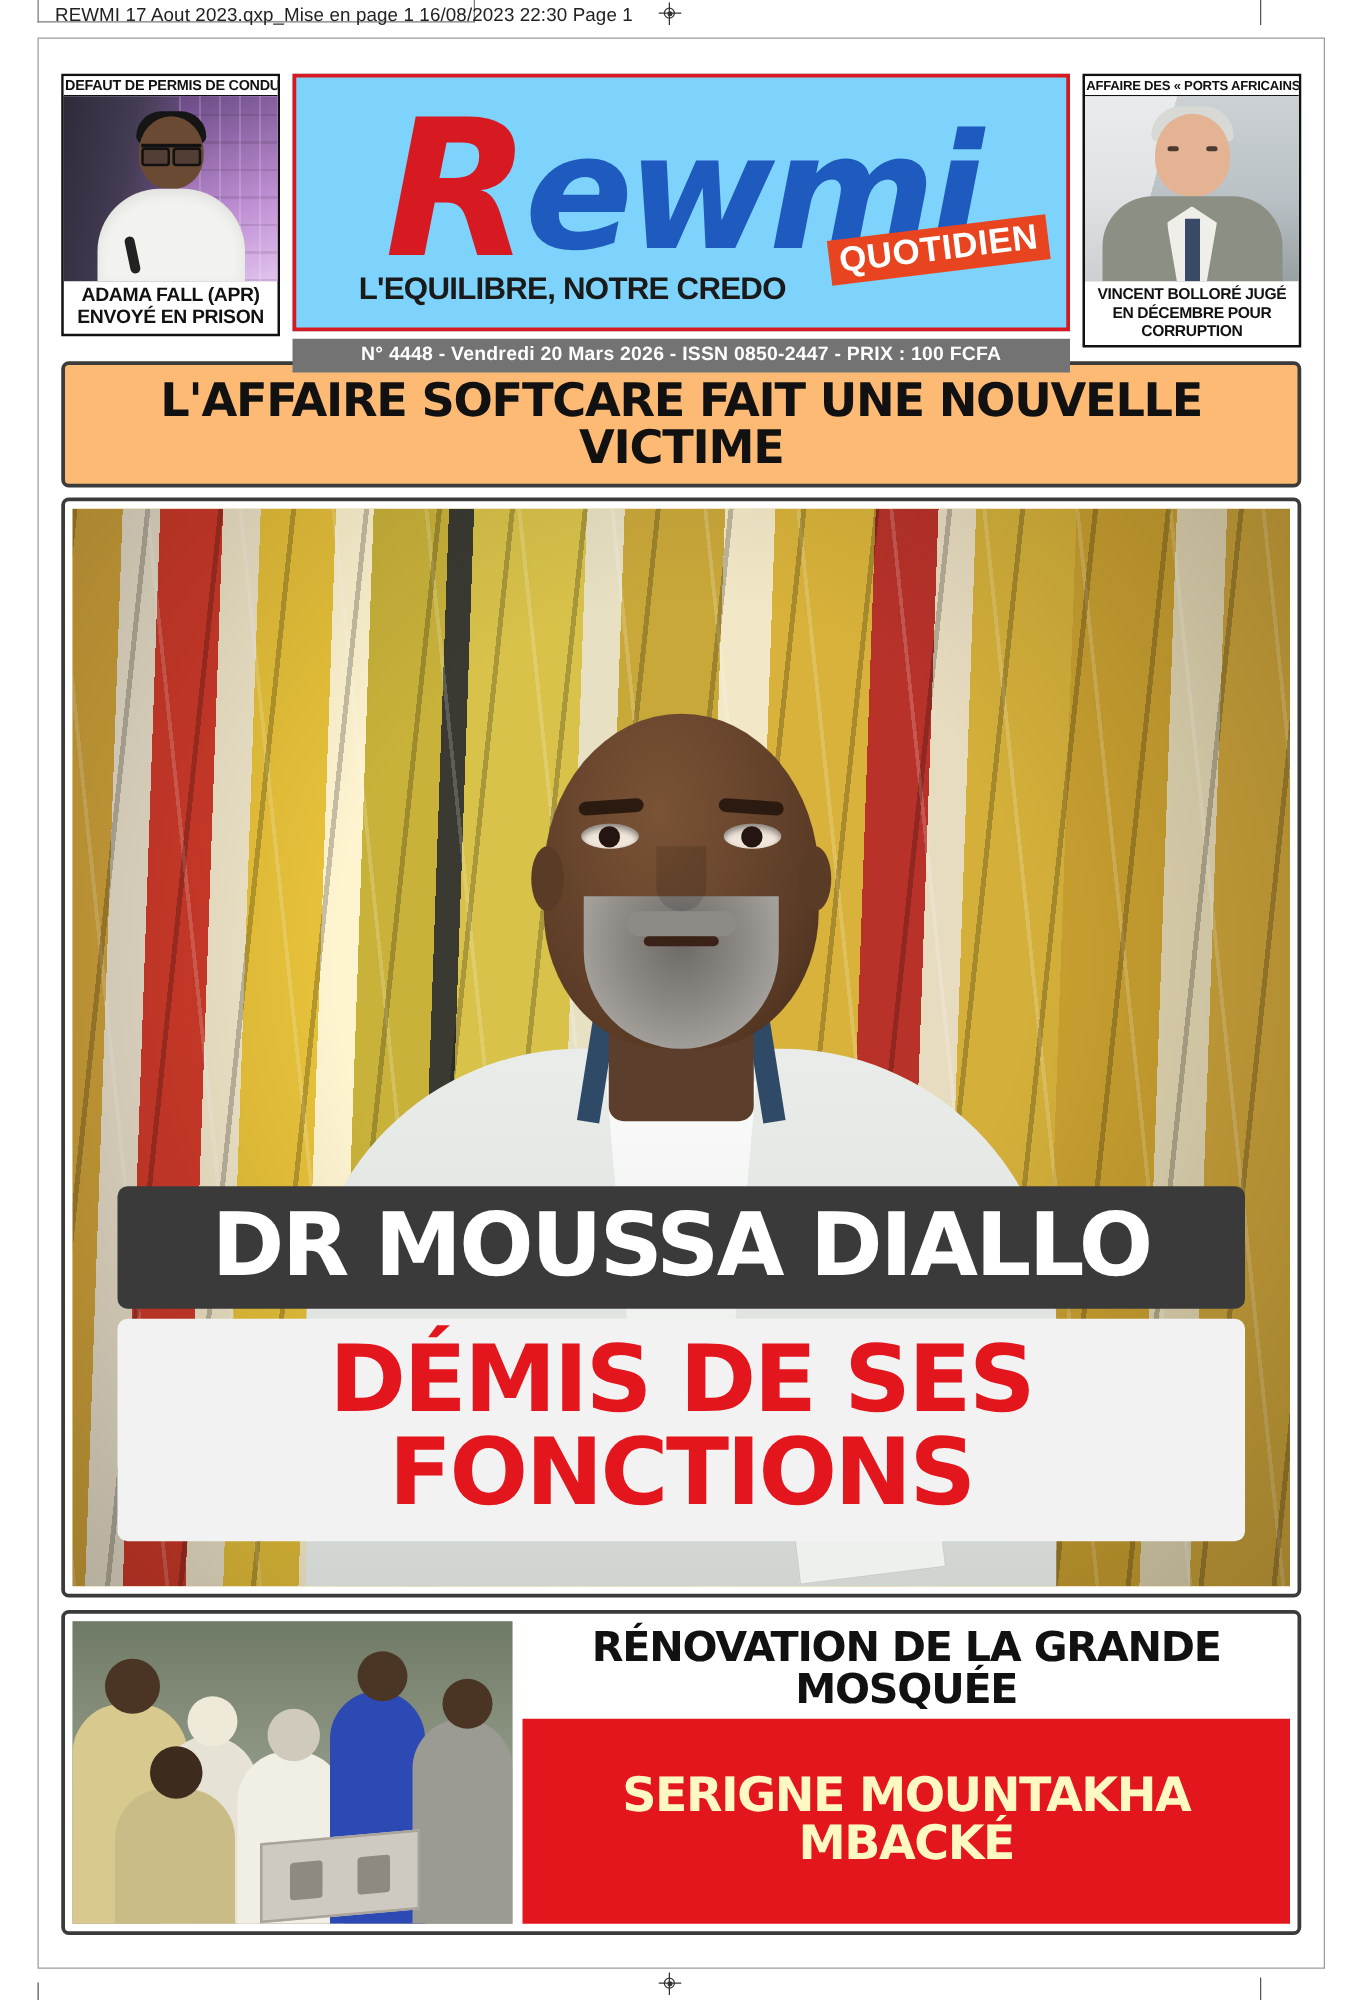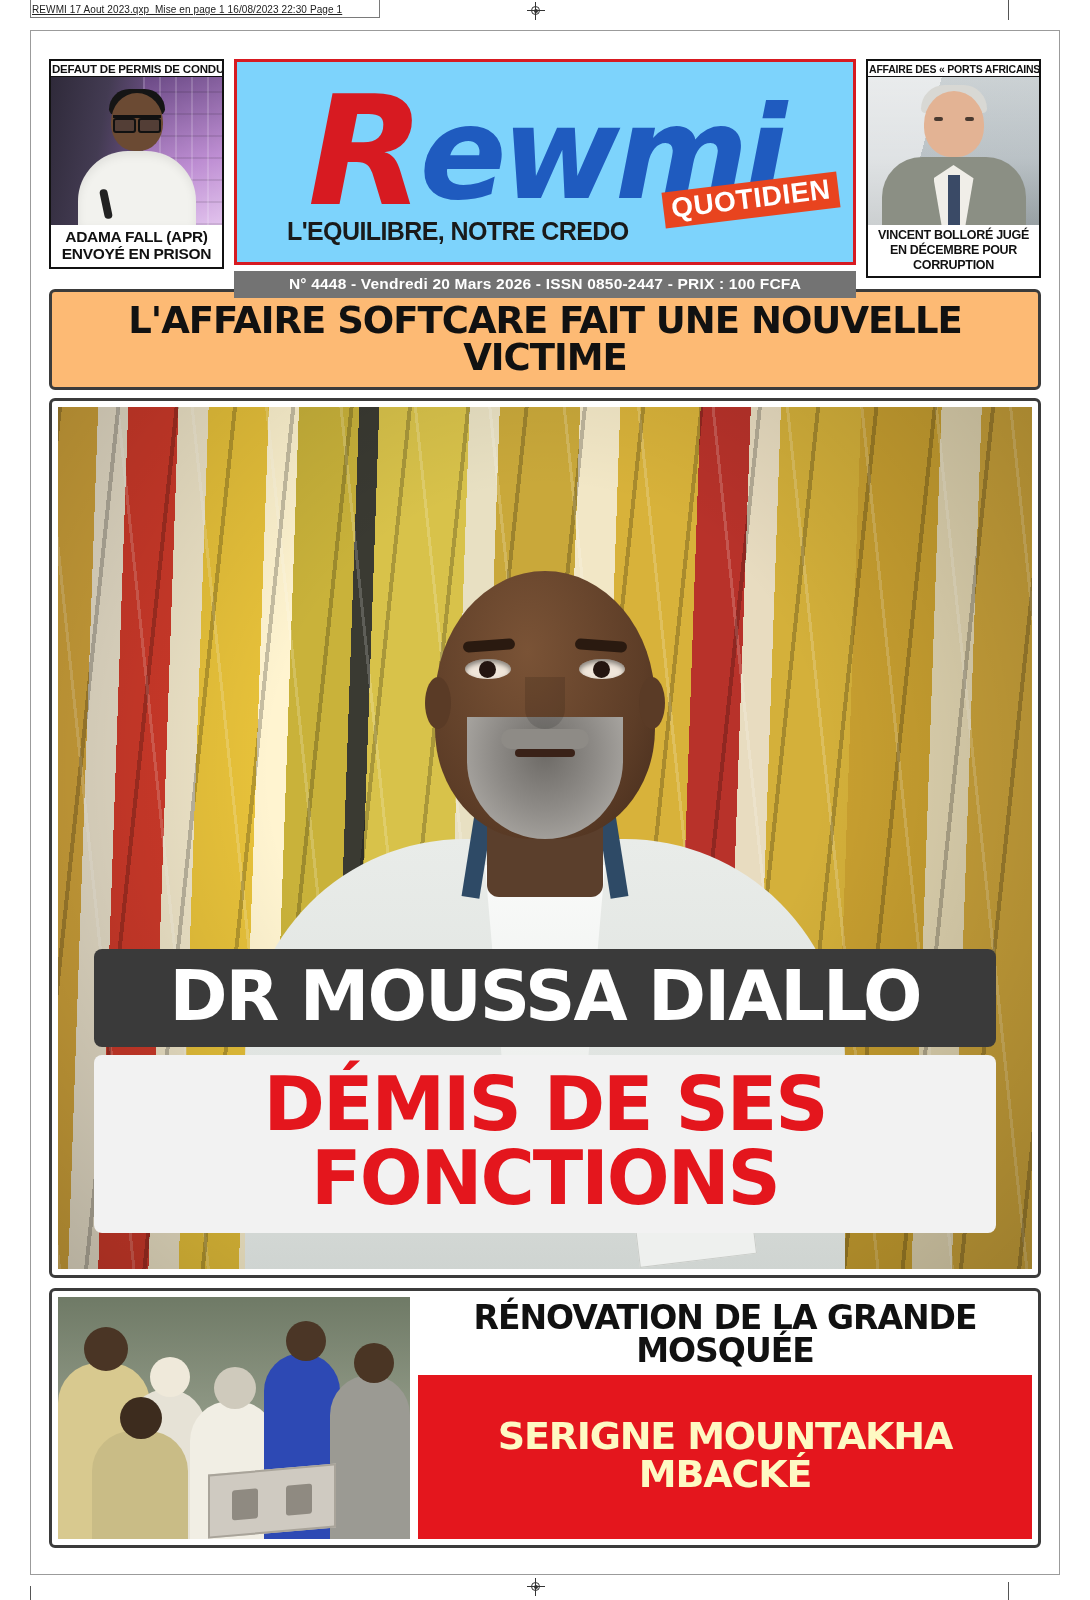--- a/index.html
+++ b/index.html
@@ -9,27 +9,26 @@
     height: 1600px;
     background: #ffffff;
     font-family: "Liberation Sans", sans-serif;
     overflow: hidden;
     position: relative;
   }
 
   
   .slug {
     position: absolute;
-    top: 4px; left: 32px;
-    font-size: 10px;
+    top: 4px; left: 44px;
+    font-size: 15px;
     color: #222;
     font-family: "Liberation Sans", sans-serif;
     letter-spacing: .1px;
     white-space: nowrap;
-    text-decoration: underline;
   }
   .slug-box {
     position: absolute;
     top: 0px; left: 30px;
     width: 350px; height: 18px;
     border: 1px solid #7a7a7a;
     border-top: none;
   }
   .regmark {
     position: absolute;

